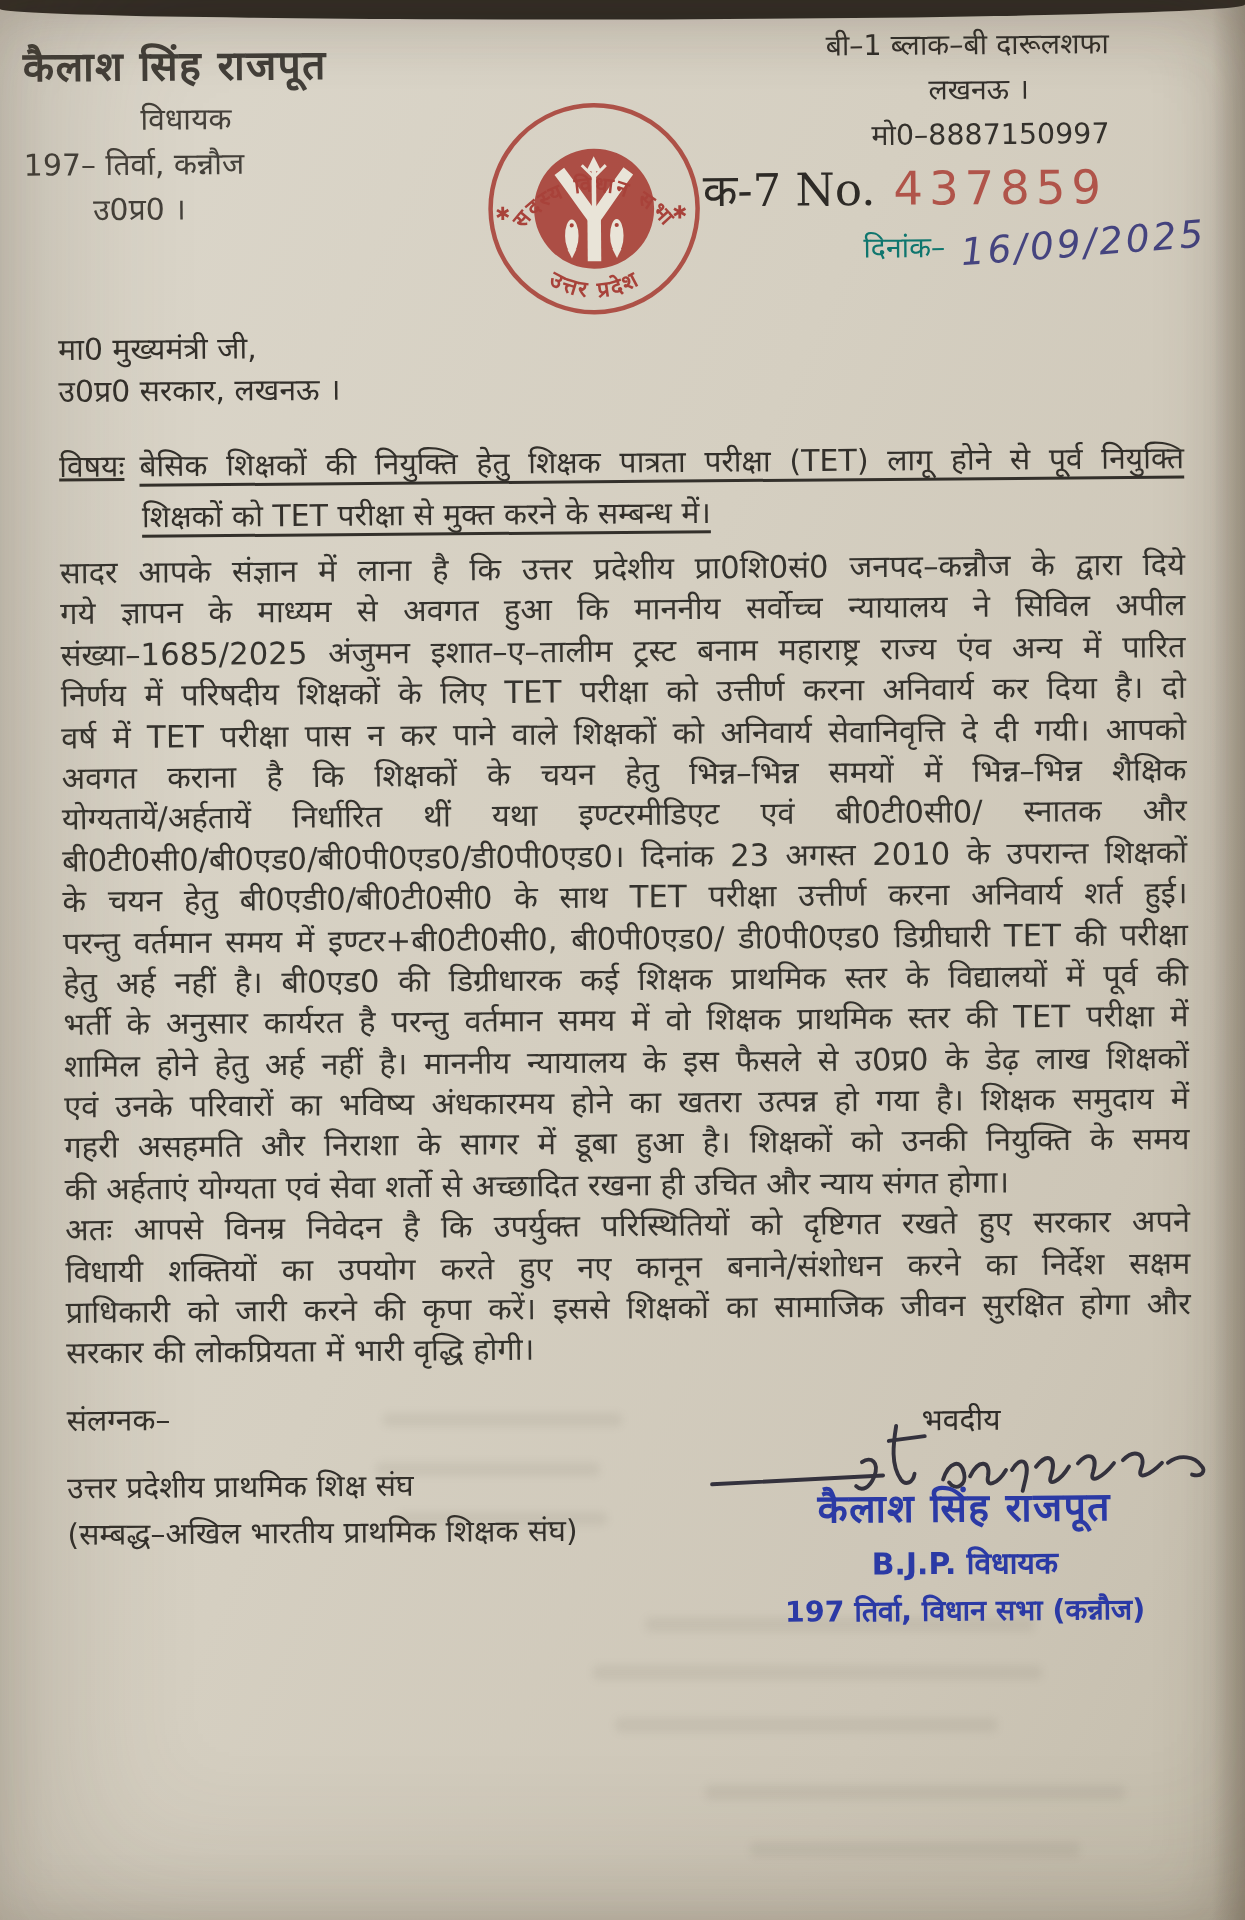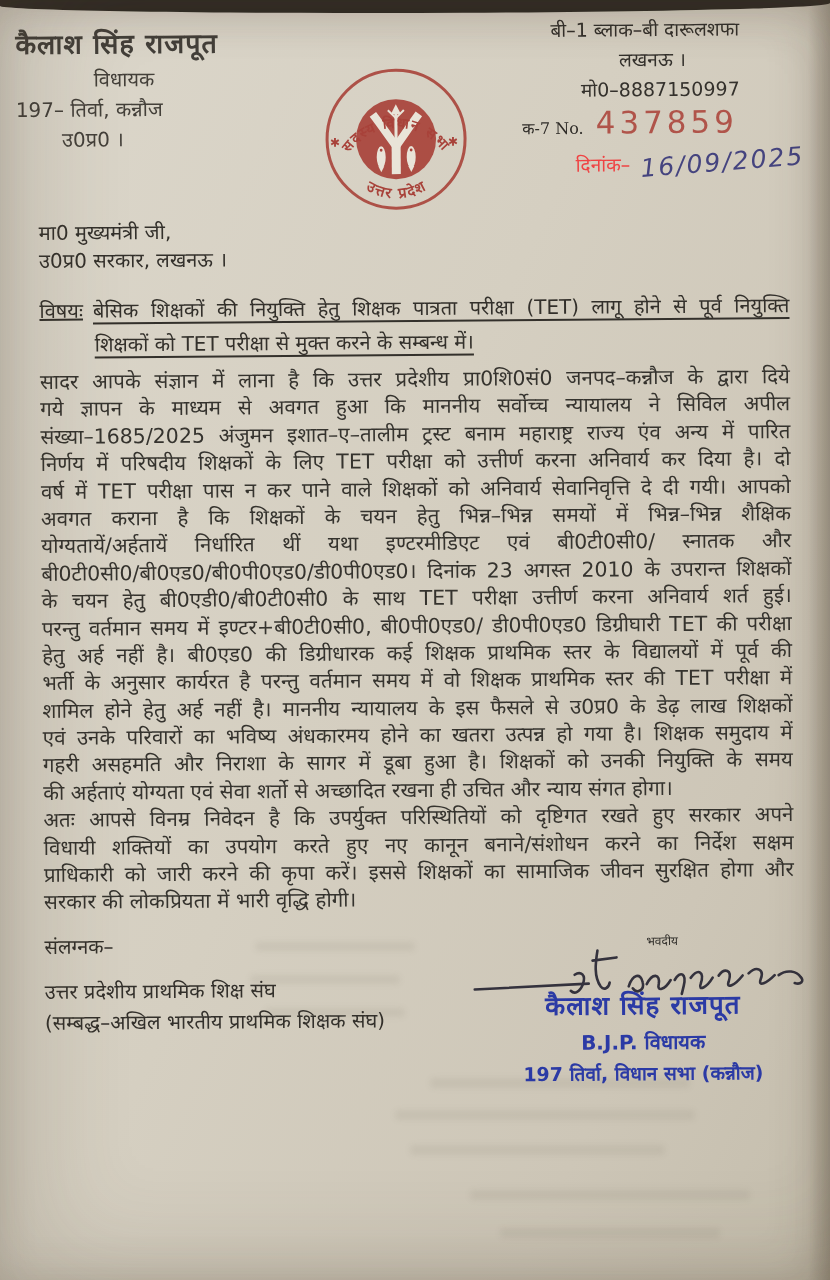--- a/index.html
+++ b/index.html
@@ -31,25 +31,25 @@
   .sender-title{font-size:20px;margin:4px 0 0 78px;}
   .sender-const{font-size:20px;margin-top:3px;}
   .sender-state{font-size:20px;margin:3px 0 0 46px;}
 
   .office{position:absolute;right:86px;top:18px;width:266px;color:#34312c;}
   .office-l1{font-size:19px;text-align:right;}
   .office-l2{font-size:19px;text-align:center;padding-left:92px;margin-top:4px;}
   .office-l3{font-size:19px;text-align:right;margin-top:4px;}
 
   .serial-row{position:absolute;right:88px;top:106px;display:flex;align-items:baseline;gap:12px;}
-  .serial-prefix{font-family:"DejaVu Serif",serif;font-size:16px;color:#2e2b27;}
+  .serial-prefix{font-family:"DejaVu Serif",serif;font-size:30px;color:#2e2b27;}
   .serial-number{font-size:31px;color:#b0544a;letter-spacing:4px;font-weight:500;}
 
   .date-row{position:absolute;right:22px;top:150px;display:flex;align-items:baseline;gap:10px;}
-  .date-label{font-size:19px;color:#ef4444;}
+  .date-label{font-size:19px;color:#0f766e;}
   .date-value{font-size:25px;color:#45447f;font-style:italic;letter-spacing:2px;
               transform:rotate(-4deg);font-weight:500;}
 
   .emblem{position:absolute;left:324px;top:66px;width:152px;height:148px;}
 
   
   .recipient{position:absolute;left:42px;top:216px;font-size:20px;line-height:28px;color:#33302b;}
 
   
   .subject{position:absolute;left:42px;top:294px;width:750px;font-size:20px;color:#33302b;}
@@ -64,21 +64,21 @@
   .letter-body{position:absolute;left:42px;top:366px;width:750px;font-size:20.5px;color:#35332e;}
   .bline{height:27.4px;line-height:27.4px;text-align:justify;text-align-last:justify;white-space:nowrap;}
   .bline.noj{text-align-last:left;}
 
   
   .enclosure{position:absolute;left:42px;top:930px;font-size:20px;color:#33302b;}
   .enclosure-label{margin-bottom:18px;}
   .enclosure-l1{margin-bottom:4px;}
 
   
-  .closing{position:absolute;left:612px;top:934px;font-size:12px;color:#2f2d29;margin-left:32px;}
+  .closing{position:absolute;left:612px;top:934px;font-size:20px;color:#2f2d29;}
   .signature-svg{position:absolute;left:468px;top:946px;}
   .stamp{position:absolute;left:470px;top:988px;width:340px;text-align:center;color:#2b3aa5;}
   .stamp-name{font-size:26px;font-weight:bold;letter-spacing:1px;}
   .stamp-party{font-size:20px;font-weight:bold;margin-top:6px;}
   .stamp-seat{font-size:19px;font-weight:bold;margin-top:5px;}
 
   
   .ghost{position:absolute;background:#6e6858;opacity:.10;filter:blur(3px);border-radius:4px;z-index:1;}
 </style>
 </head>

